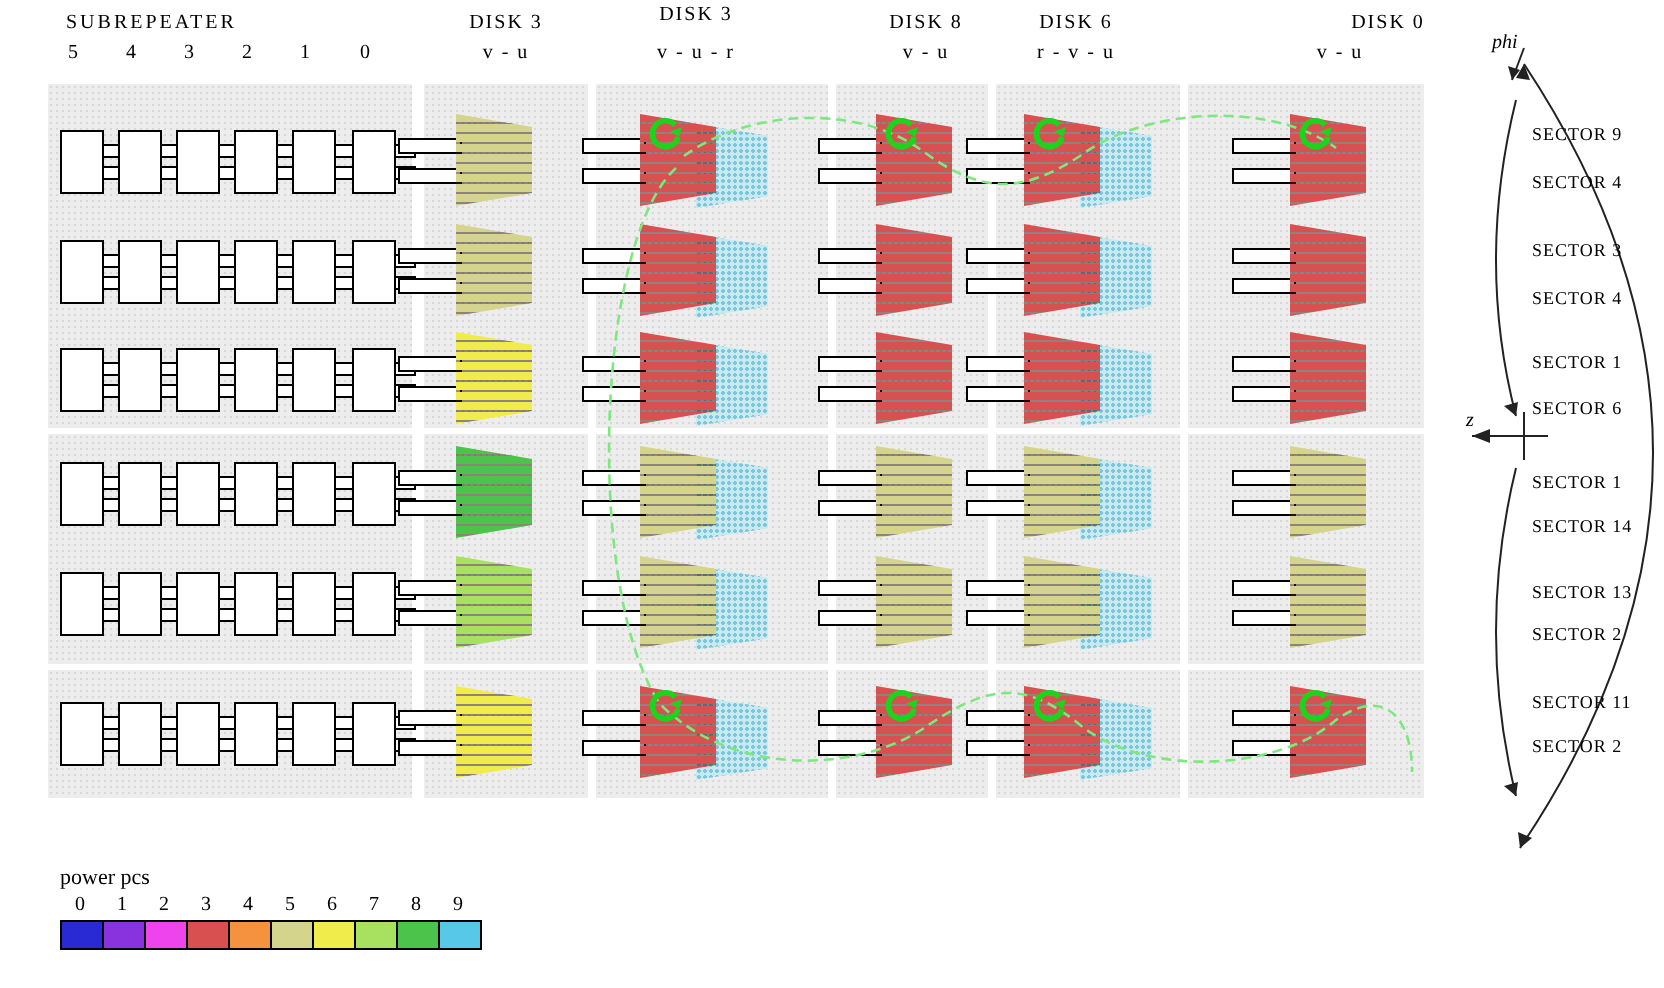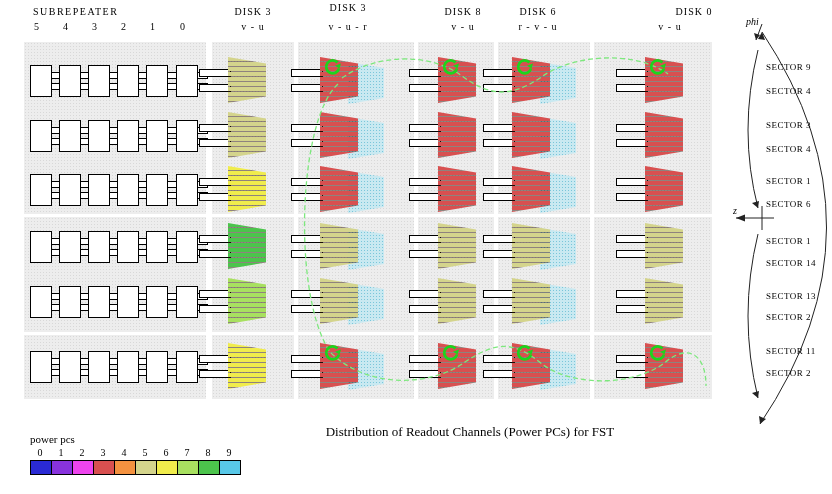--- a/index.html
+++ b/index.html
@@ -82,21 +82,20 @@
   <div class="sector-label" style="left:766px;top:144px">SECTOR 4</div>
   <div class="sector-label" style="left:766px;top:176px">SECTOR 1</div>
   <div class="sector-label" style="left:766px;top:199px">SECTOR 6</div>
   <div class="sector-label" style="left:766px;top:236px">SECTOR 1</div>
   <div class="sector-label" style="left:766px;top:258px">SECTOR 14</div>
   <div class="sector-label" style="left:766px;top:291px">SECTOR 13</div>
   <div class="sector-label" style="left:766px;top:312px">SECTOR 2</div>
   <div class="sector-label" style="left:766px;top:346px">SECTOR 11</div>
   <div class="sector-label" style="left:766px;top:368px">SECTOR 2</div>
 
-  <div class="caption" style="left:270px;top:424px;width:400px">Distribution of Readout Channels (Power PCs) for FST</div>
   <div class="legend-title" style="left:30px;top:433px">power pcs</div>
 <div class="panel" style="left: 24px; top: 42px; width: 182px; height: 172px;"></div>
     <div class="panel" style="left: 24px; top: 217px; width: 182px; height: 115px;"></div>
     <div class="panel" style="left: 24px; top: 335px; width: 182px; height: 64px;"></div>
     <div class="panel" style="left: 212px; top: 42px; width: 82px; height: 172px;"></div>
     <div class="panel" style="left: 212px; top: 217px; width: 82px; height: 115px;"></div>
     <div class="panel" style="left: 212px; top: 335px; width: 82px; height: 64px;"></div>
     <div class="panel" style="left: 298px; top: 42px; width: 116px; height: 172px;"></div>
     <div class="panel" style="left: 298px; top: 217px; width: 116px; height: 115px;"></div>
     <div class="panel" style="left: 298px; top: 335px; width: 116px; height: 64px;"></div>

